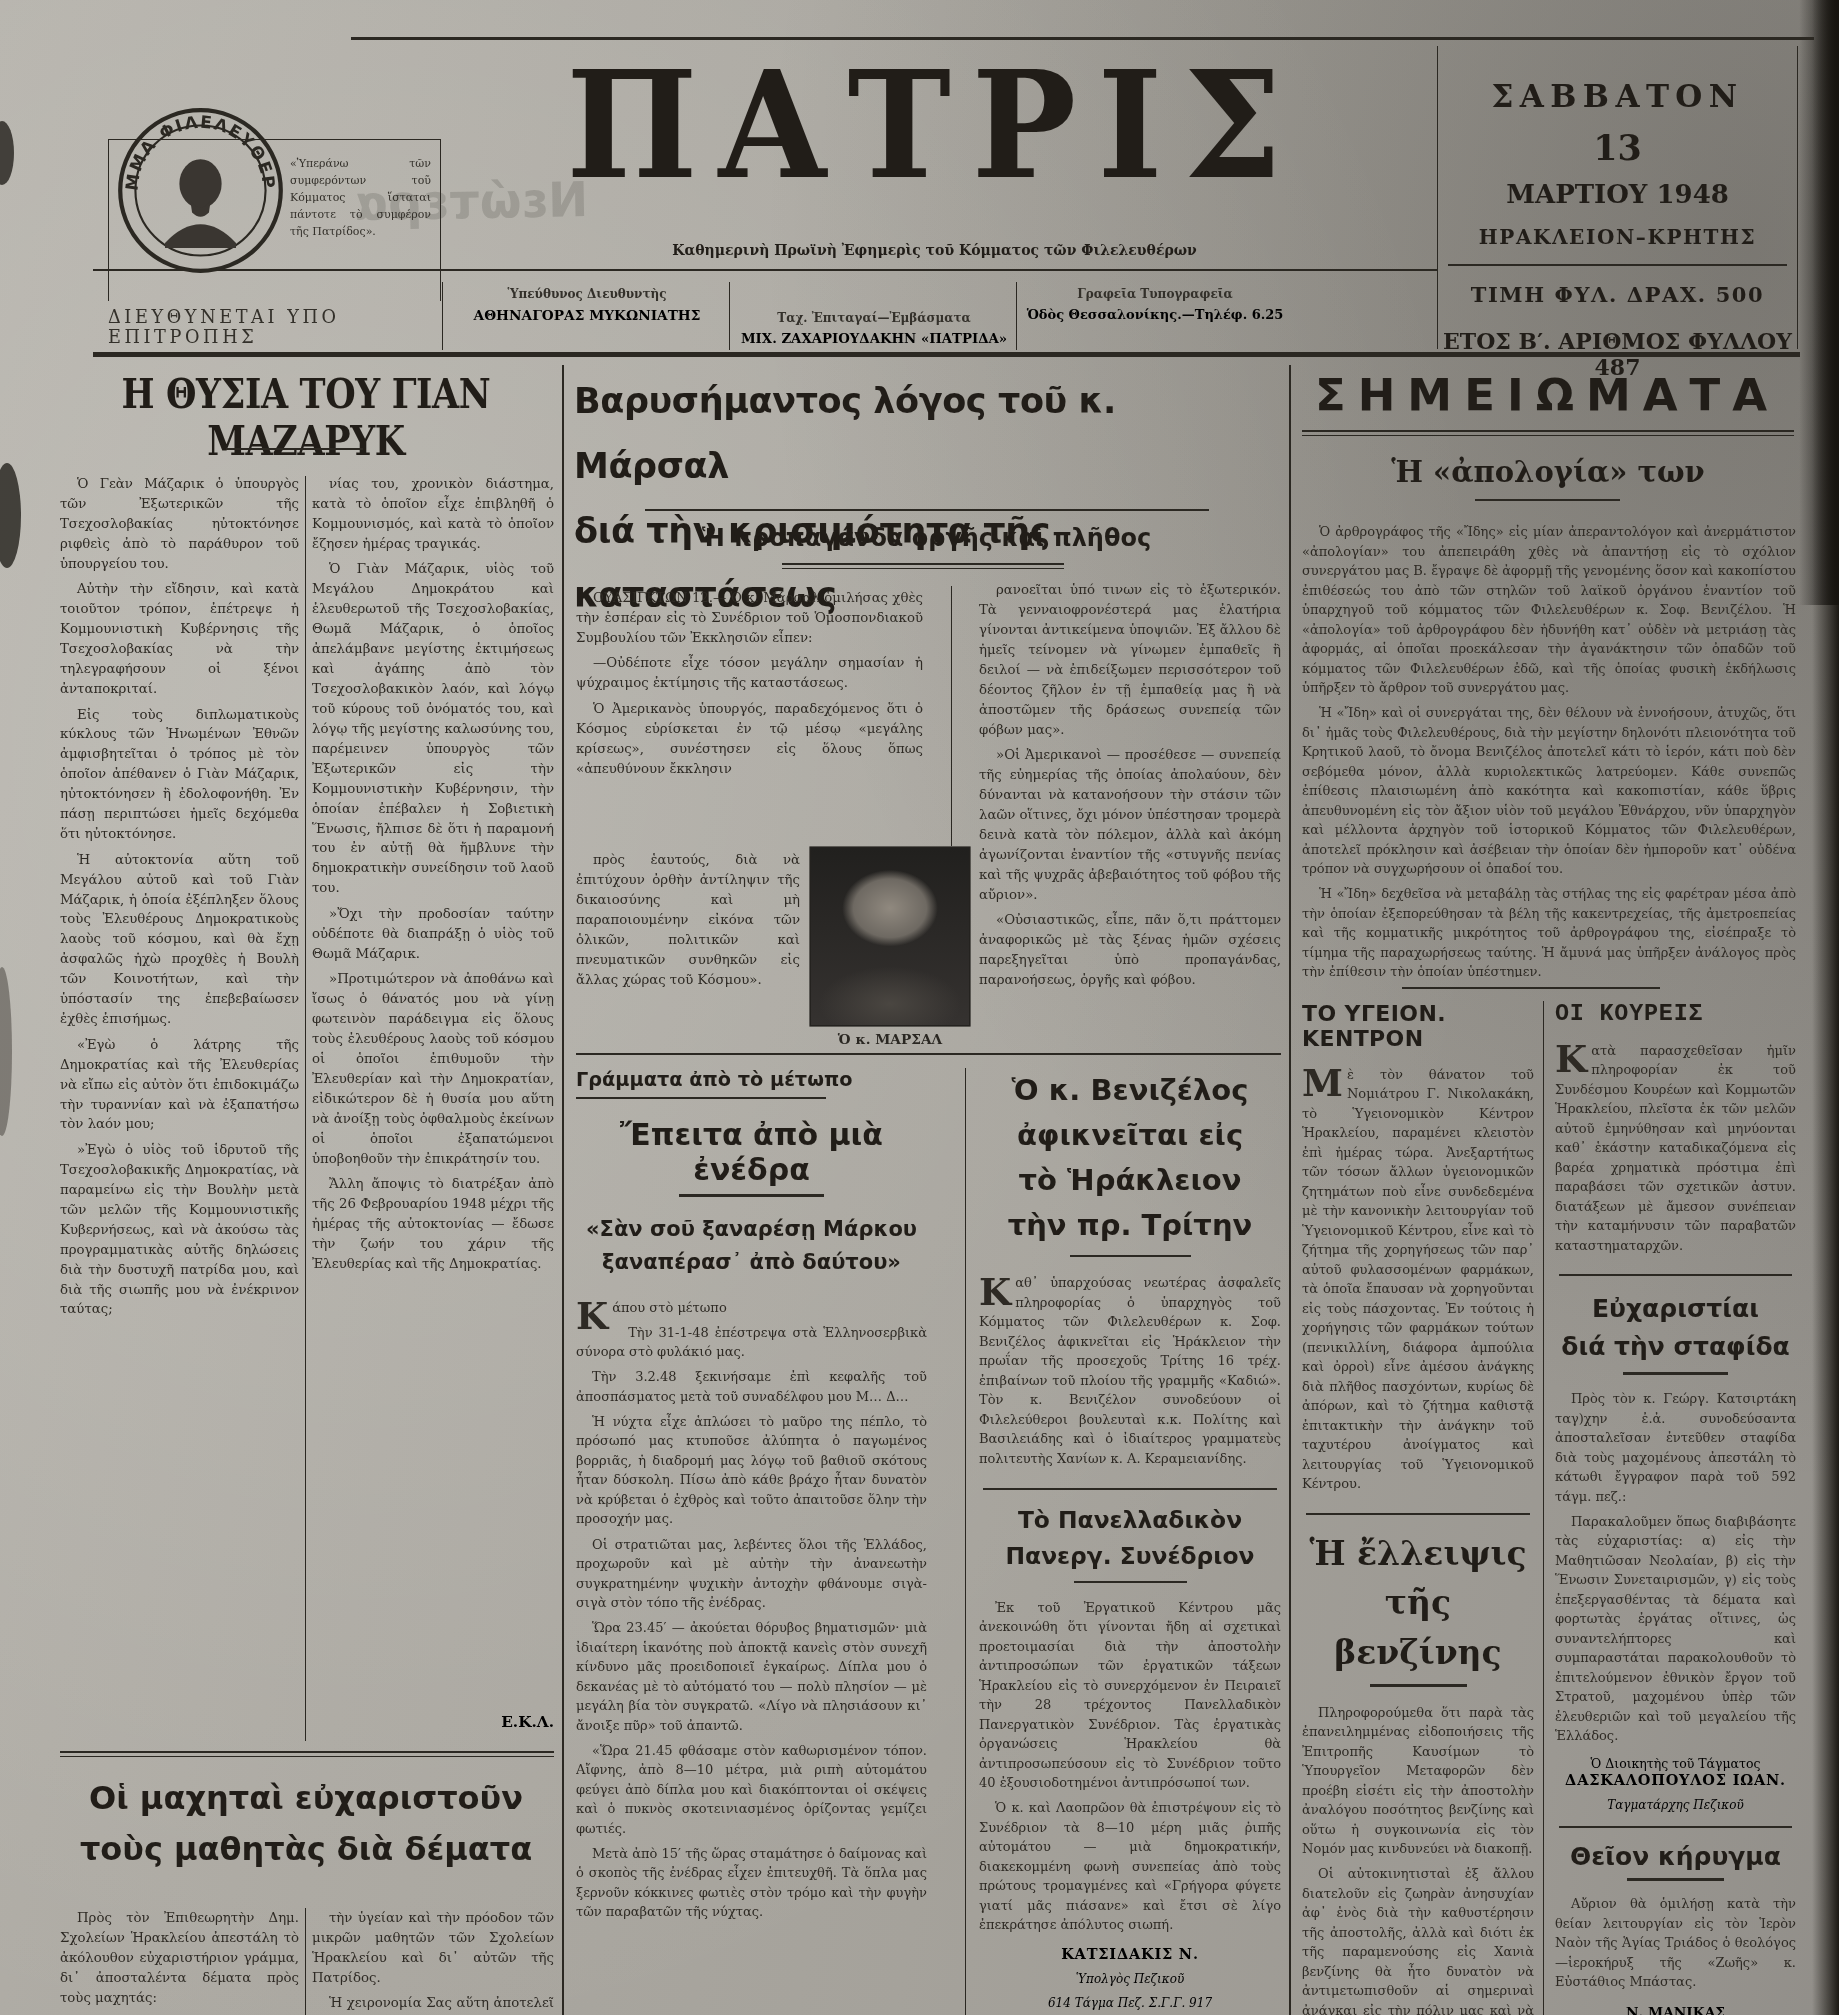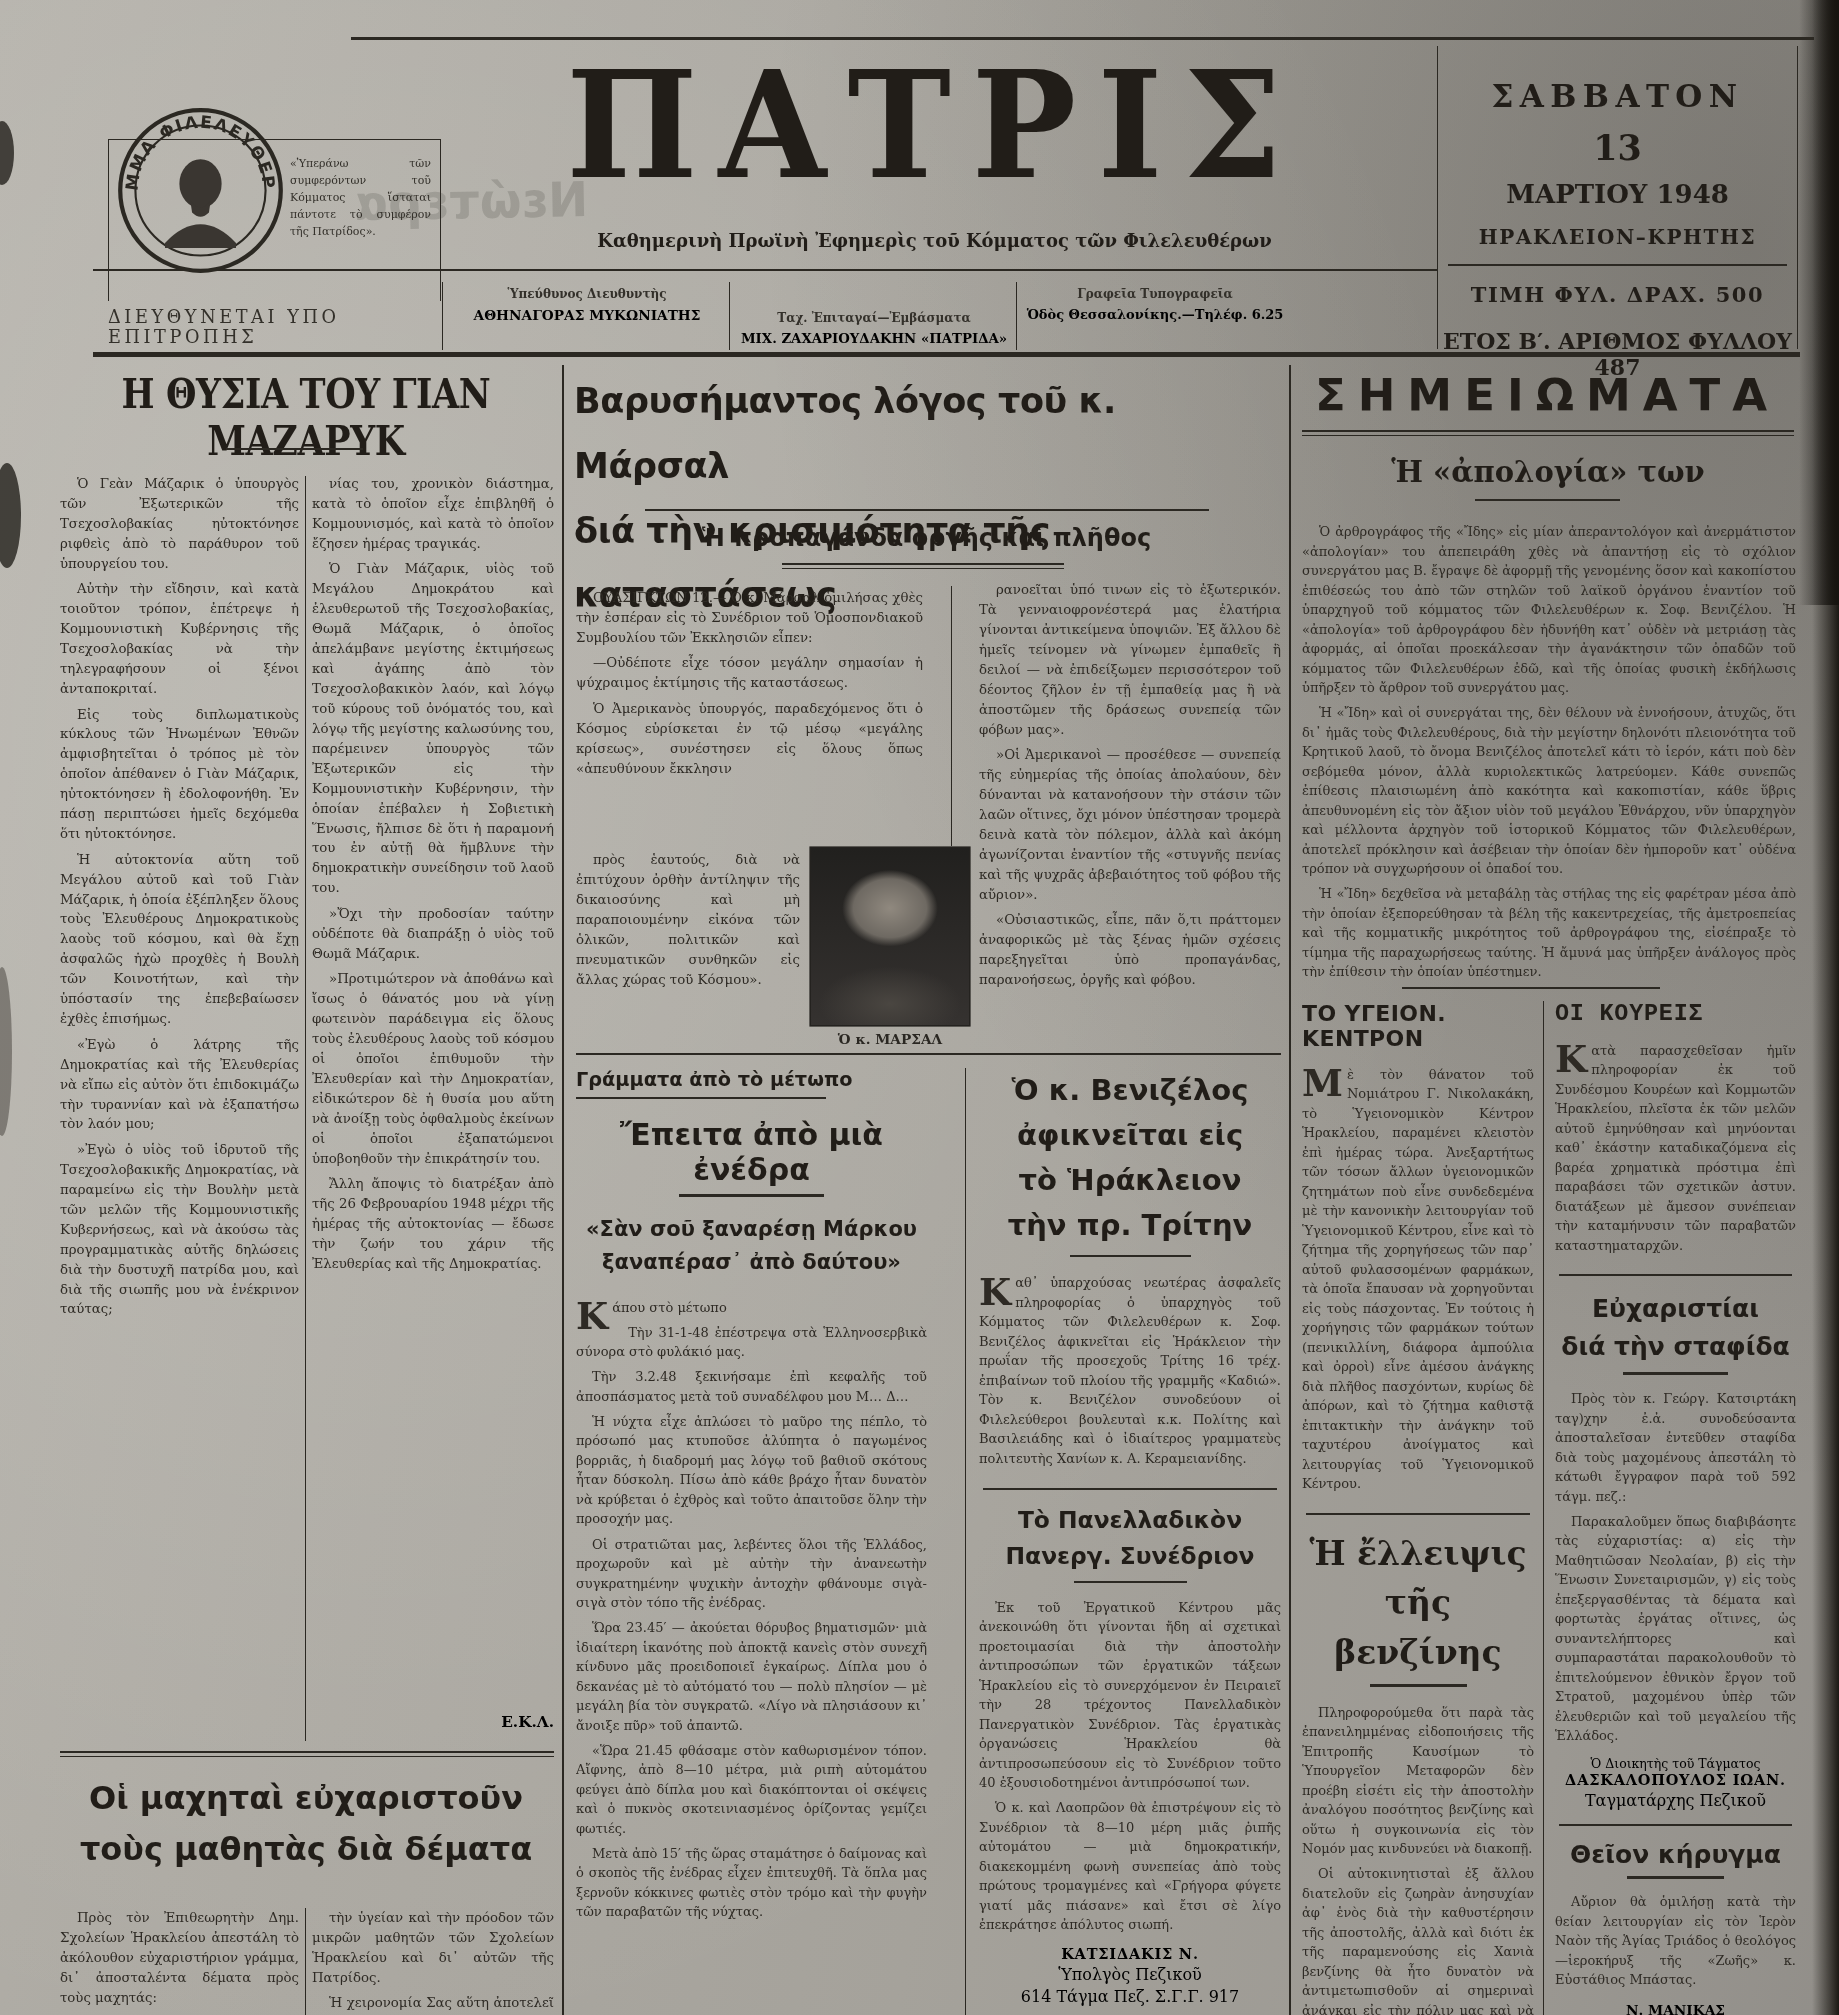--- a/index.html
+++ b/index.html
@@ -19,21 +19,21 @@
   .flow{font-size:13px;line-height:1.5;text-align:justify;color:#2e2a24;}
   .flow p{margin:0 0 5.6px;text-indent:16px;}
   .dropcap p:first-child::first-letter{float:left;font-size:37px;line-height:.82;font-weight:bold;padding:3.2px 4px 0 0;text-indent:0;}
   .dropcap p:first-child{text-indent:0;}
   .headline-serif{font-family:"DejaVu Serif",serif;font-weight:bold;color:#211d18;}
   .headline-sans{font-family:"DejaVu Sans",sans-serif;font-weight:bold;color:#211d18;}
   .center{text-align:center;}
   .preline{white-space:pre-line;}
   .sig{text-align:center;margin-top:10.5px;}
   .sig .name{font-weight:bold;font-size:14.5px;letter-spacing:0.8px;}
-  .sig .role{font-size:16px;margin-top:3px;}
+  .sig .role{font-size:12px;margin-top:10px;font-style:italic;}
   .kicker{font-family:"DejaVu Sans",sans-serif;font-weight:bold;font-size:19.3px;color:#211d18;}
   .stack{position:absolute;display:flex;flex-direction:column;}
   .stack .divider{height:2px;background:#2b2822;margin:13.7px 4px;}
   .photo{position:absolute;background:
       radial-gradient(ellipse 42% 30% at 50% 34%, #90897f 0%, #6e6962 55%, rgba(0,0,0,0) 72%),
       radial-gradient(ellipse 60% 28% at 50% 88%, #4a4641 0%, rgba(0,0,0,0) 75%),
       linear-gradient(#21201e 0%,#2a2826 45%,#353230 100%);
     box-shadow:0 0 0 1.6px #24221f;}
   .caption{position:absolute;text-align:center;font-size:13.7px;font-weight:bold;color:#2a2722;}
   .edge-right{position:absolute;top:0;right:0;width:28px;height:2448px;
@@ -69,21 +69,21 @@
         </text>
         <ellipse cx="100" cy="92" rx="25" ry="29" fill="#3a3631"></ellipse>
         <path d="M88,112 Q100,128 112,112 L110,126 Q100,136 90,126 Z" fill="#3a3631"></path>
         <path d="M58,162 Q100,118 142,162 L142,168 L58,168 Z" fill="#3a3631"></path>
       </svg>
       <div style="position:absolute;left:181px;top:15.3px;width:141px;font-size:11px;line-height:1.55;text-align:justify;color:#33302a;">«Ὑπεράνω τῶν συμφερόντων τοῦ Κόμματος ἵσταται πάντοτε τὸ συμφέρον τῆς Πατρίδος».</div>
     </div>
 
     <div class="headline-serif" style="position:absolute;left:451px;top:52px;width:967px;text-align:center;font-size:139px;line-height:1;letter-spacing:21px;transform:scaleY(1.06);transform-origin:top;">ΠΑΤΡΙΣ</div>
 
-    <div class="headline-serif" style="position:absolute;left:451px;top:230px;width:967px;text-align:center;font-size:18px;">Καθημερινὴ Πρωϊνὴ Ἐφημερὶς τοῦ Κόμματος τῶν Φιλελευθέρων</div>
+    <div class="headline-serif" style="position:absolute;left:451px;top:242px;width:967px;text-align:center;font-size:14px;">Καθημερινὴ Πρωϊνὴ Ἐφημερὶς τοῦ Κόμματος τῶν Φιλελευθέρων</div>
 
     <div style="position:absolute;left:1437px;top:46px;width:359px;height:303px;border-left:1.6px solid #2b2822;border-right:1.6px solid #2b2822;">
       <div class="headline-serif center" style="position:absolute;left:0;top:32px;width:100%;font-size:31px;letter-spacing:6.4px;">ΣΑΒΒΑΤΟΝ</div>
       <div class="headline-serif center" style="position:absolute;left:0;top:81px;width:100%;font-size:35px;">13</div>
       <div class="headline-serif center" style="position:absolute;left:0;top:133px;width:100%;font-size:26px;">ΜΑΡΤΙΟΥ 1948</div>
       <div class="headline-serif center" style="position:absolute;left:0;top:179px;width:100%;font-size:20px;letter-spacing:1.6px;">ΗΡΑΚΛΕΙΟΝ–ΚΡΗΤΗΣ</div>
       <div class="rule-h" style="left:10px;top:218px;width:339px;height:2px;"></div>
       <div class="headline-serif center" style="position:absolute;left:0;top:236px;width:100%;font-size:21px;letter-spacing:1.6px;">ΤΙΜΗ ΦΥΛ. ΔΡΑΧ. 500</div>
       <div class="headline-serif center" style="position:absolute;left:0;top:282px;width:100%;font-size:22px;">ΕΤΟΣ Β′. ΑΡΙΘΜΟΣ ΦΥΛΛΟΥ 487</div>
     </div>

